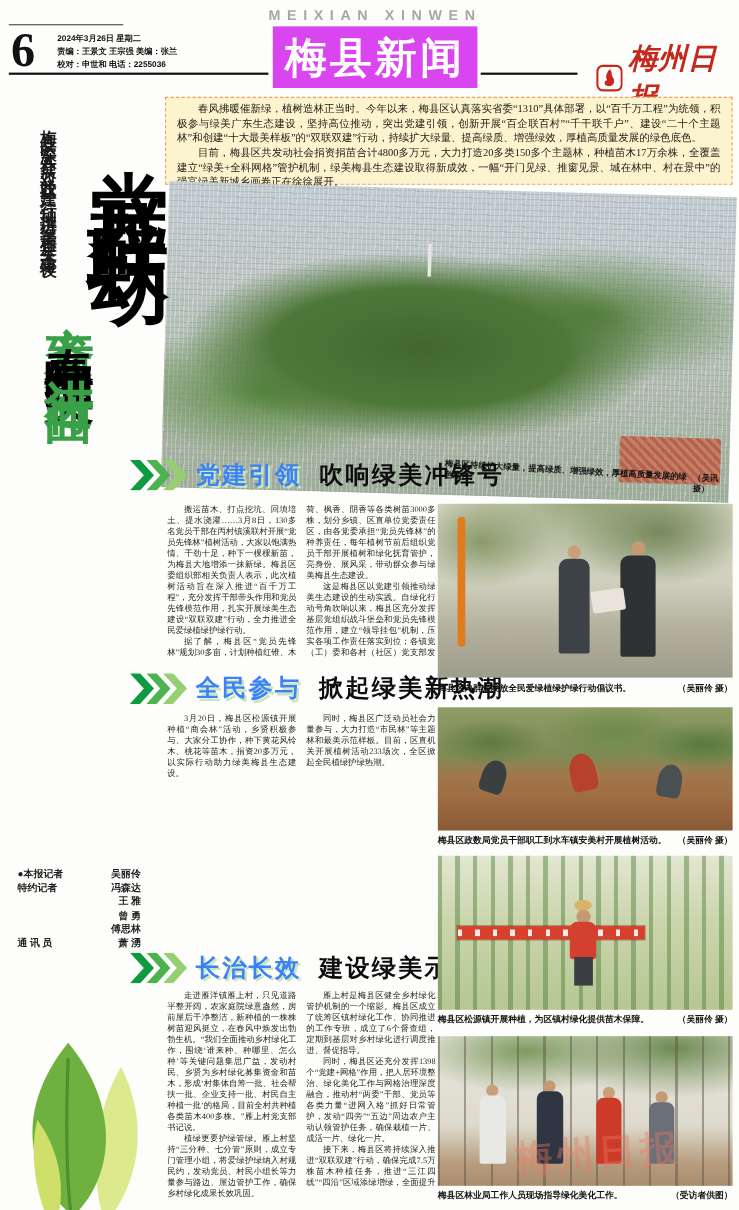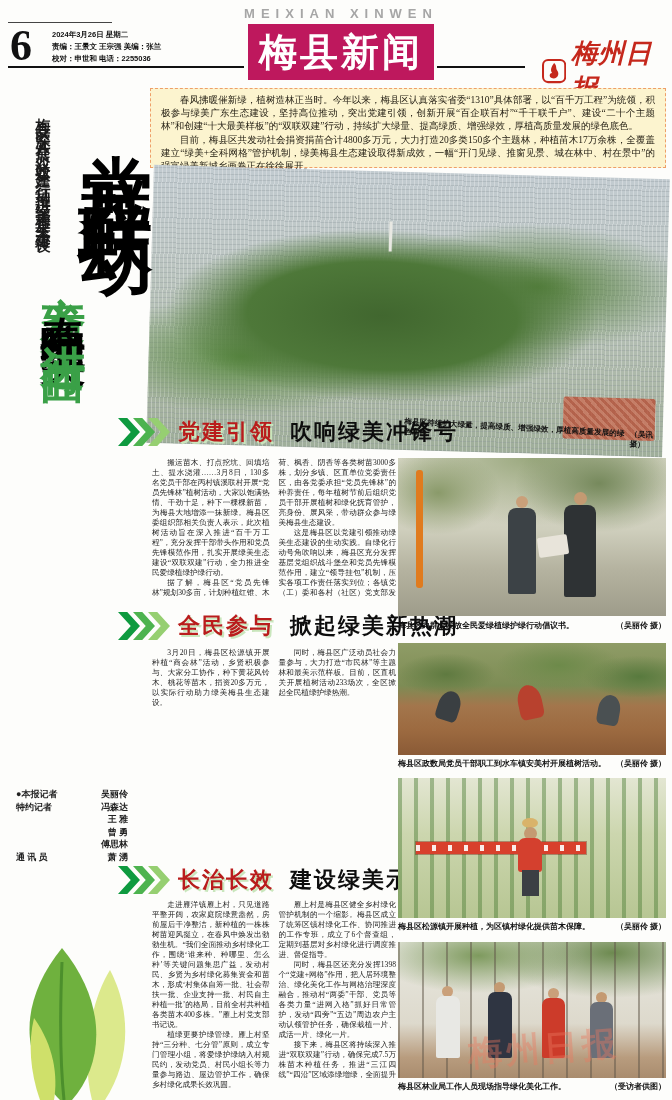--- a/index.html
+++ b/index.html
@@ -8,21 +8,21 @@
   .abs{position:absolute;}
 
   
   #rule-top{left:8px;top:22px;width:104px;height:1px;background:#444;}
   #page-number{left:10px;top:24px;font:bold 44px "Liberation Serif",serif;line-height:44px;}
   #date-block{left:52px;top:29px;font:bold 7.5px "Liberation Sans",sans-serif;line-height:12px;color:#111;}
   #rule-left{left:8px;top:66px;width:236px;height:2px;background:#111;}
   #rule-right{left:437px;top:66px;width:88px;height:2px;background:#111;}
   #masthead-en{left:240px;top:6px;width:202px;text-align:center;letter-spacing:6px;
                font:bold 13px "Liberation Sans",sans-serif;color:#a6a6a6;}
-  #masthead-box{left:248px;top:24px;width:186px;height:56px;background:#be185d;color:#fff;
+  #masthead-box{left:248px;top:24px;width:186px;height:56px;background:#d946ef;color:#fff;
                 display:flex;align-items:center;justify-content:center;
                 font:bold 38px "Liberation Sans",sans-serif;letter-spacing:3px;}
   #brand{left:542px;top:36px;display:flex;align-items:center;gap:5px;}
   #brand .txt{color:#c5281c;font:bold italic 26px "Liberation Serif",serif;letter-spacing:1px;}
 
   
   #intro{left:150px;top:88px;width:516px;height:80px;background:#fcf4cf;border:1px dashed #ee9f68;
          box-sizing:border-box;padding:5px 10px;font-size:9.5px;line-height:13.2px;
          text-align:justify;color:#252015;}
   #intro p{margin:0;text-indent:2em;}
@@ -52,21 +52,21 @@
   #byline .row{display:flex;justify-content:space-between;}
 
   
   #leaf{left:10px;top:942px;width:122px;height:158px;}
 
   
   .sec-head{position:absolute;left:118px;display:flex;align-items:center;height:32px;}
   .chev{width:22px;height:28px;margin-right:-7px;
         clip-path:polygon(0 0,42% 0,100% 50%,42% 100%,0 100%,58% 50%);}
   .c1{background:#0e9a3f;} .c2{background:#4db34f;} .c3{background:#96cf71;}
-  .t-green{margin-left:15px;font:bold 22px "Liberation Sans",sans-serif;color:#b91c1c;
+  .t-green{margin-left:15px;font:bold 22px "Liberation Sans",sans-serif;color:#3b82f6;
            text-shadow:2px 2px 0 #c9e6bc;letter-spacing:2px;}
   .t-black{margin-left:16px;font:bold 22px "Liberation Sans",sans-serif;color:#0d0d0d;letter-spacing:2px;}
   #s1-head{top:416px;} #s2-head{top:610px;} #s3-head{top:864px;}
 
   
   .cols{position:absolute;left:152px;width:244px;column-count:2;column-gap:9px;
         font-size:7.6px;line-height:10px;text-align:justify;color:#1c1c1c;overflow:hidden;}
   .cols p{margin:0;text-indent:2em;}
   #s1-text{top:458px;height:148px;}
   #s2-text{top:648px;height:212px;}

